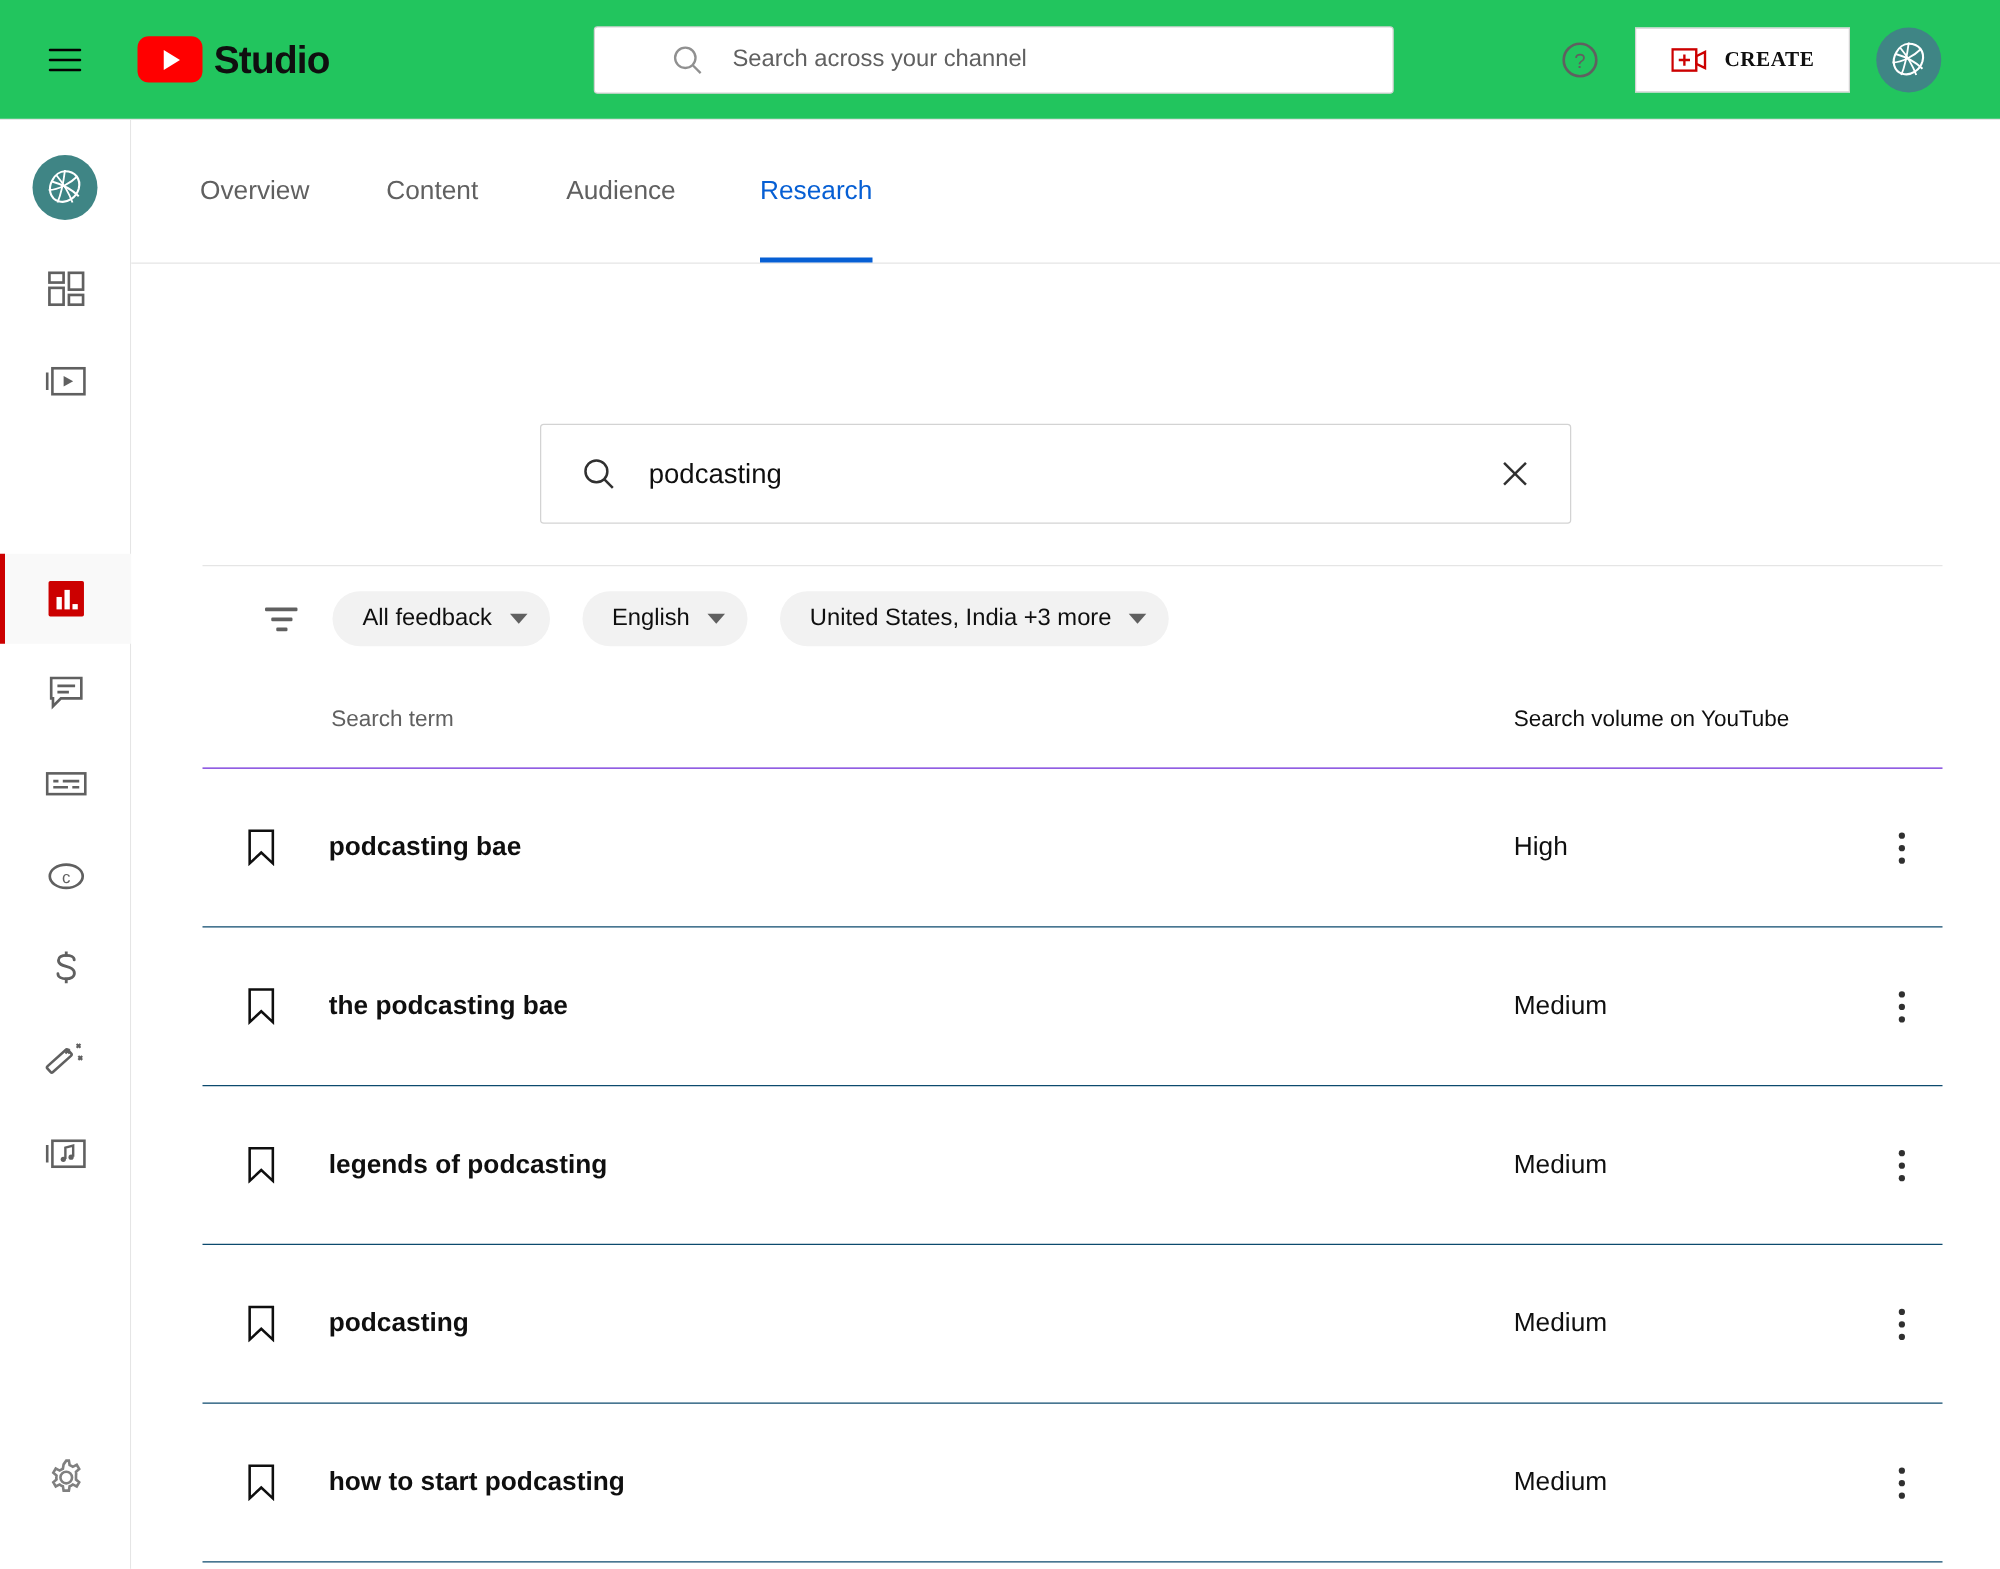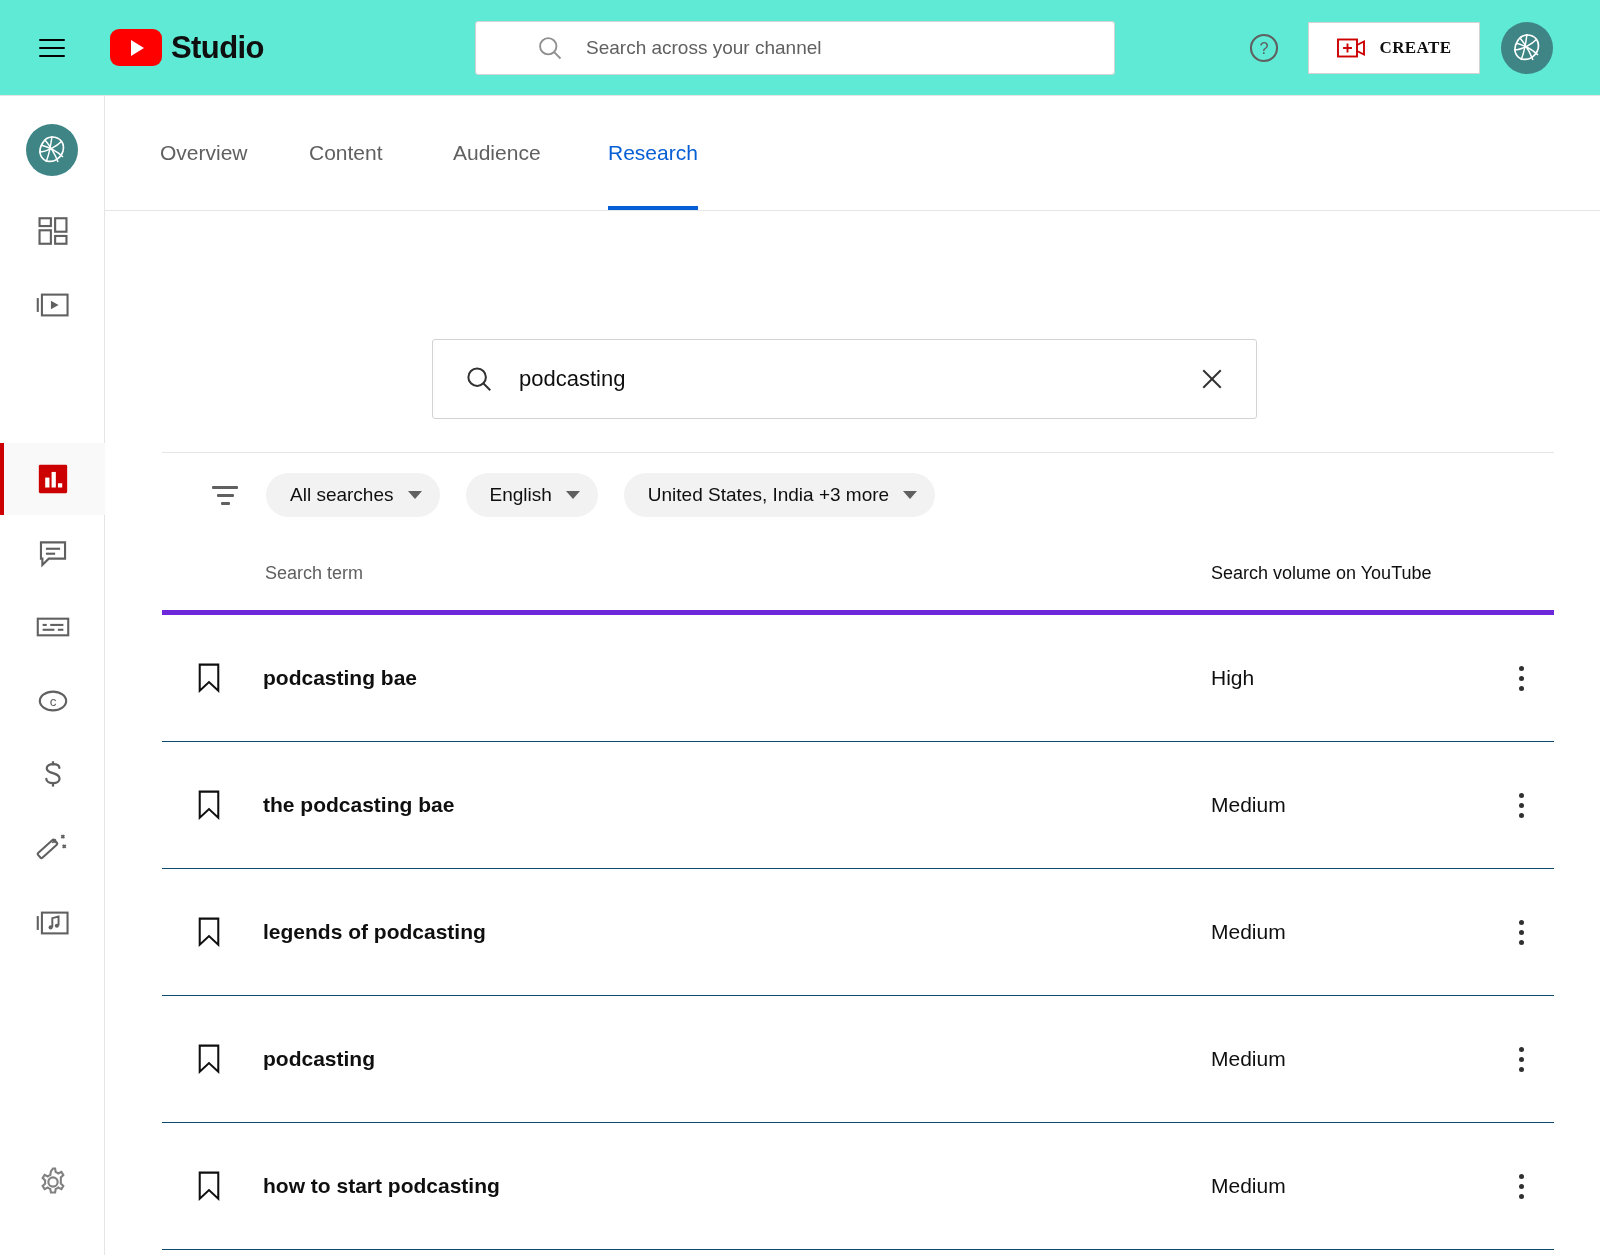--- a/index.html
+++ b/index.html
@@ -8,21 +8,21 @@
     background: #ffffff;
     font-family: "Liberation Sans", "DejaVu Sans", sans-serif;
     color: #0f0f0f;
     overflow: hidden;
   }
 
   
   .top-header {
     position: absolute; top: 0; left: 0;
     width: 1600px; height: 96px;
-    background: #5eead4;
+    background: #22c55e;
     border-bottom: 1px solid #e5e5e5;
     display: flex; align-items: center;
   }
   .hamburger {
     width: 48px; height: 48px; margin-left: 28px;
     display: flex; flex-direction: column; justify-content: center;
     align-items: center; gap: 6px; cursor: pointer;
   }
   .hamburger span {
     display: block; width: 26px; height: 2px; background: #030303; border-radius: 1px;
@@ -186,21 +186,21 @@
   .caret {
     width: 0; height: 0;
     border-left: 7px solid transparent; border-right: 7px solid transparent;
     border-top: 8px solid #606060;
   }
 
   
   .table { position: absolute; top: 441px; left: 57px; width: 1392px; }
   .thead {
     height: 78px; display: flex; align-items: center;
-    border-bottom: 5px solid #6d28d9; position: relative;
+    border-bottom: 1px solid #6d28d9; position: relative;
   }
   .th-term {
     position: absolute; left: 103px; font-size: 18px; color: #606060;
   }
   .th-vol {
     position: absolute; left: 1049px; font-size: 18px; color: #0f0f0f; font-weight: 500;
   }
   .trow {
     height: 127px; display: flex; align-items: center;
     border-bottom: 1px solid #0c4a6e; position: relative;
@@ -411,21 +411,21 @@
     </div>
   </div>
 
   <div class="filter-row">
     <div class="funnel">
       <i></i>
         <i></i>
         <i></i>
     </div>
     <div class="chip">
-      <span class="ctxt">All searches</span>
+      <span class="ctxt">All feedback</span>
       <span class="caret"></span>
     </div>
     <div class="chip">
       <span class="ctxt">English</span>
       <span class="caret"></span>
     </div>
     <div class="chip">
       <span class="ctxt">United States, India +3 more</span>
       <span class="caret"></span>
     </div>

